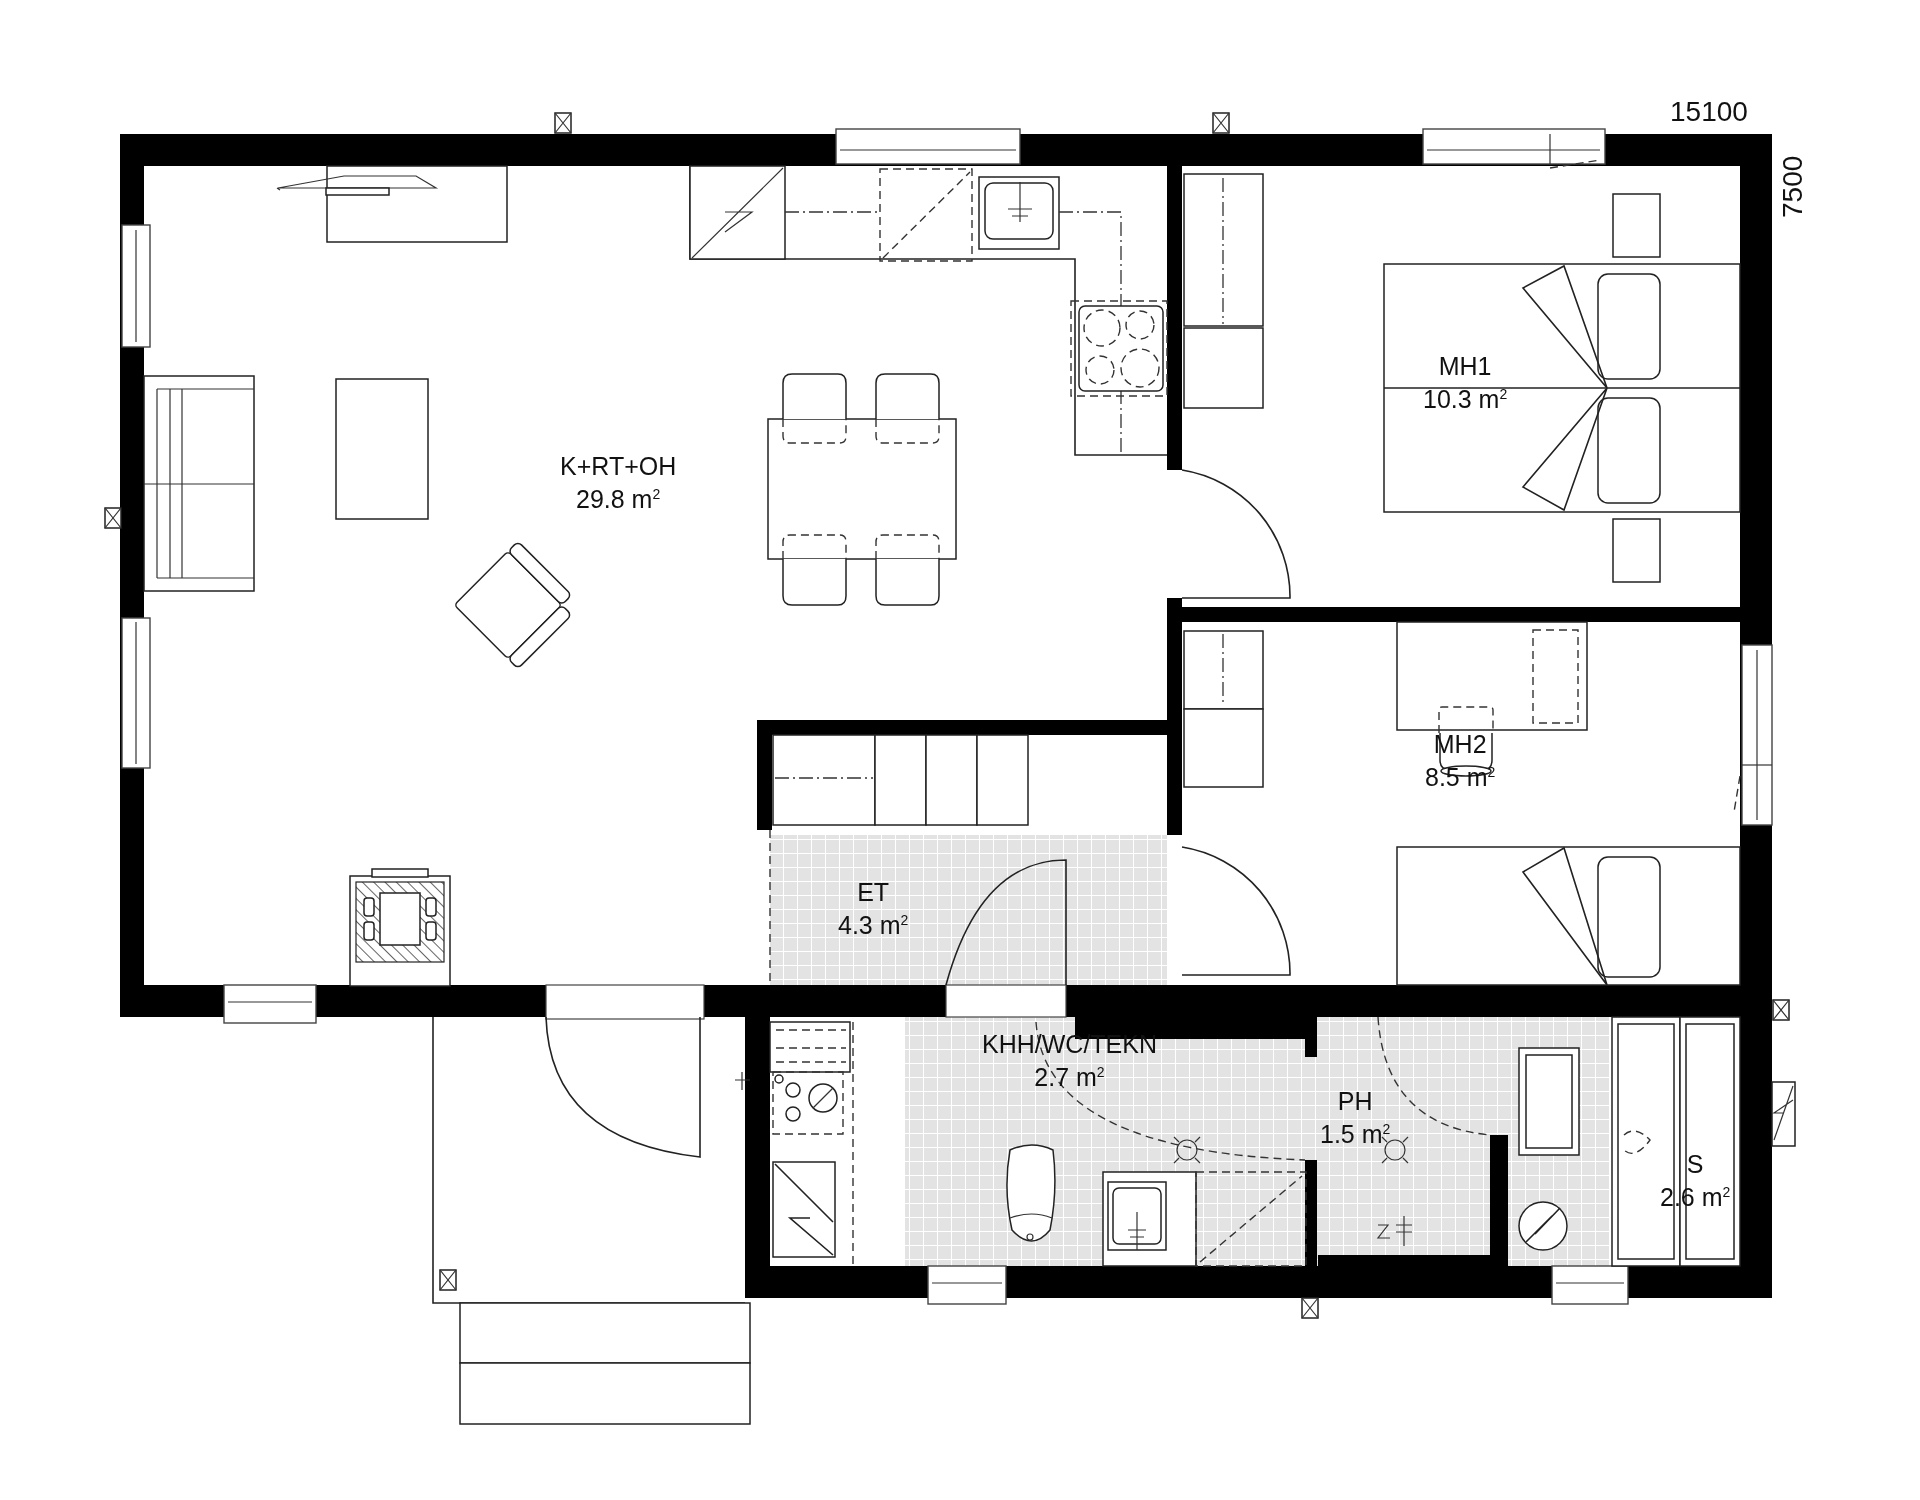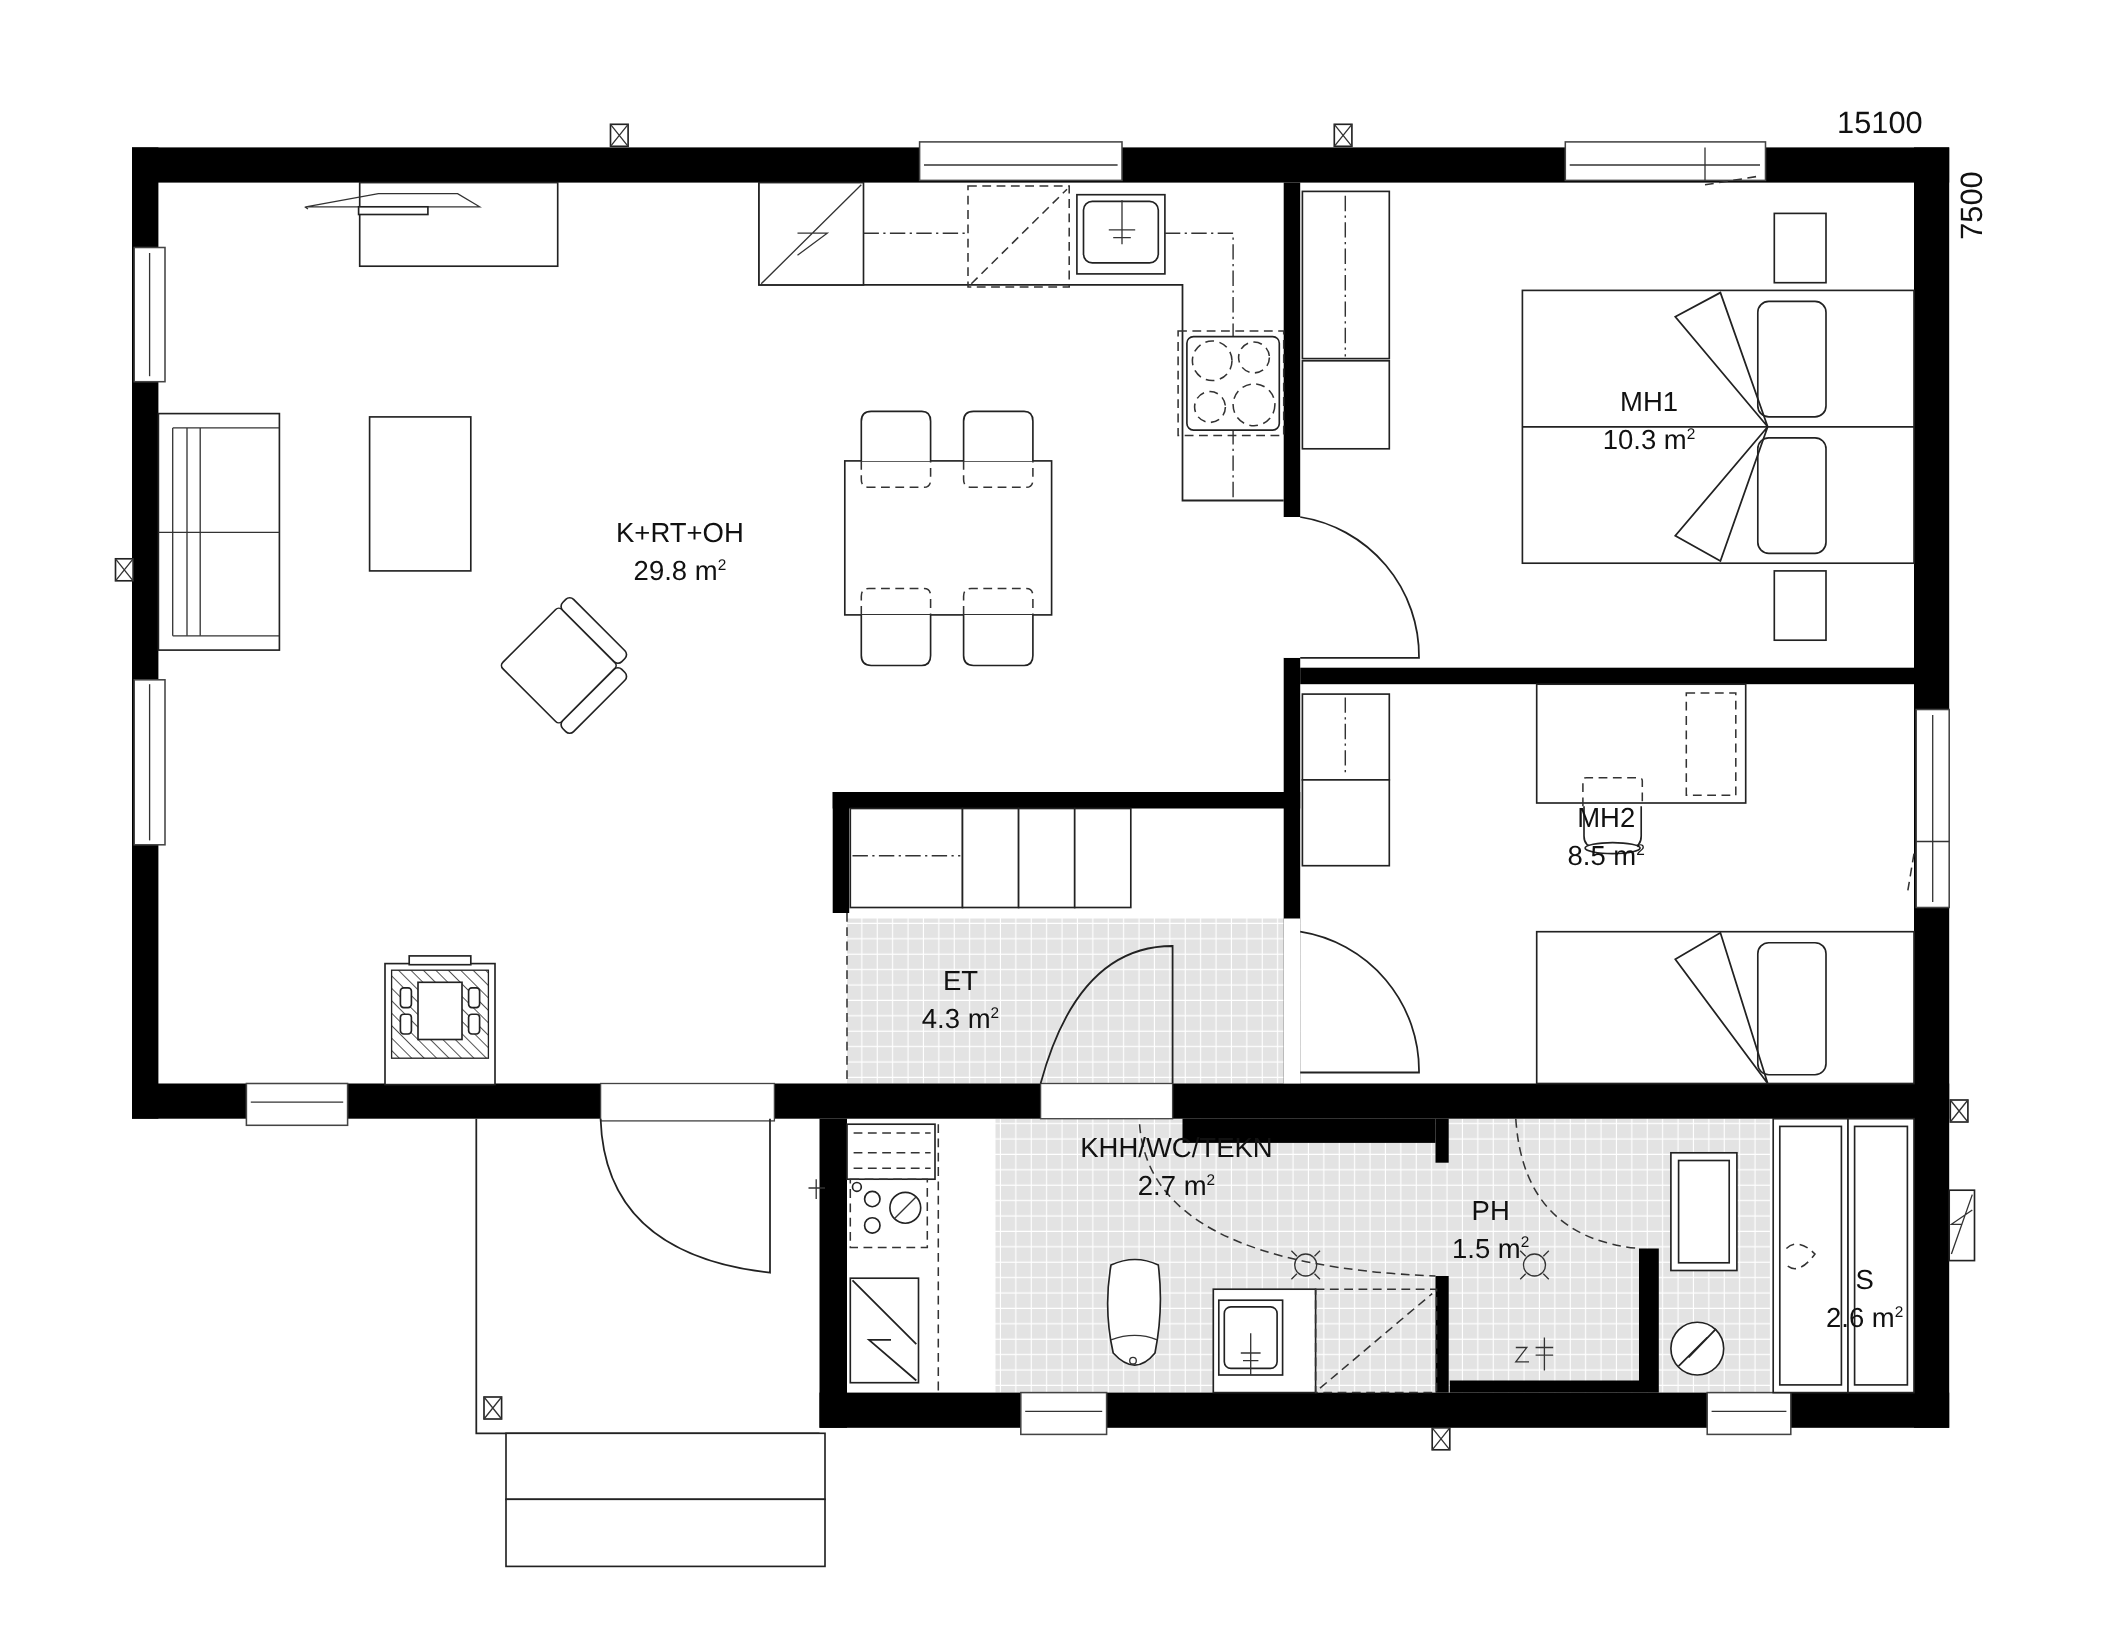--- a/index.html
+++ b/index.html
@@ -351,25 +351,25 @@
     <g>
       <path class="dash" d="M1624 1135 Q1635 1125 1650 1140 Q1635 1160 1624 1150"></path>
     </g>
     <g>
       <rect class="furn" x="1772" y="1082" width="23" height="64"></rect>
       <path class="ln-thin" d="M1774 1140 L1793 1086 M1784 1113 L1774 1113 L1793 1100"></path>
     </g>
   </g>
 </svg>
 
-<div class="lbl" style="left:560px; top:471px;">
+<div class="lbl" style="left:560px; top:452px;">
   <div>K+RT+OH</div>
   <div><span>29.8 m</span><sup>2</sup></div>
 </div>
-<div class="lbl" style="left:1423px; top:352px;margin-left:34px;">
+<div class="lbl" style="left:1423px; top:352px;">
   <div>MH1</div>
   <div><span>10.3 m</span><sup>2</sup></div>
 </div>
 <div class="lbl" style="left:1425px; top:730px;">
   <div>MH2</div>
   <div><span>8.5 m</span><sup>2</sup></div>
 </div>
 <div class="lbl" style="left:838px; top:878px;">
   <div>ET</div>
   <div><span>4.3 m</span><sup>2</sup></div>

